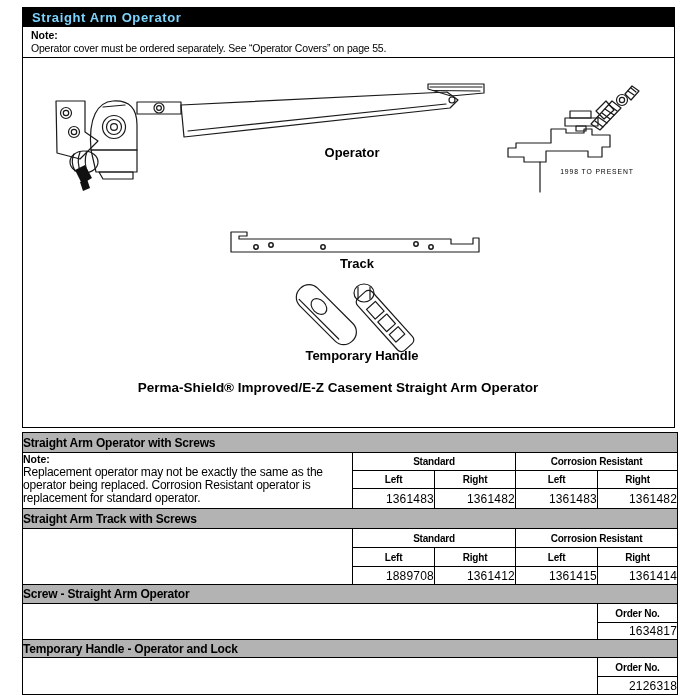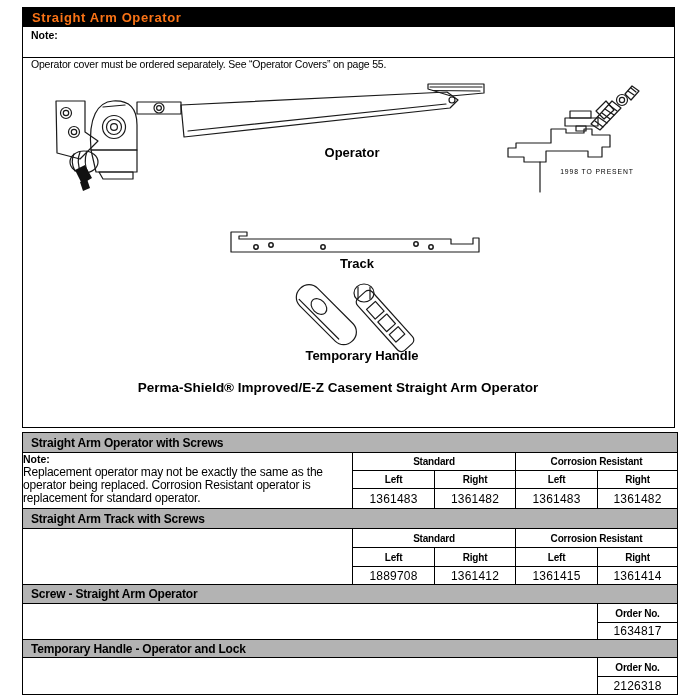--- a/index.html
+++ b/index.html
@@ -7,47 +7,47 @@
     width:700px;height:700px;background:#ffffff;position:relative;
     font-family:"Liberation Sans",sans-serif;color:#000;
     -webkit-font-smoothing:antialiased;
   }
   
   .top-box{
     position:absolute;left:22px;top:7px;width:651px;
     border:1px solid #000;background:#fff;
   }
   .title-bar{
-    height:19px;background:#000;color:#f97316;
+    height:19px;background:#000;color:#7dd3fc;
     font-weight:bold;font-size:13px;line-height:19px;
     padding-left:9px;letter-spacing:0.6px;
   }
   .note-strip{
     height:28px;border-bottom:1px solid #000;
     padding:2px 0 0 8px;
   }
   .note-strip .nlabel{font-weight:bold;font-size:10.5px;line-height:13px;}
-  .note-strip .ntext{font-size:10.5px;line-height:13px;letter-spacing:-0.2px;margin-top:16px;}
+  .note-strip .ntext{font-size:10.5px;line-height:13px;letter-spacing:-0.2px;}
   .drawing{position:relative;height:369px;overflow:hidden;}
   .drawing svg{display:block;}
   .lbl{font-family:"Liberation Sans",sans-serif;font-weight:bold;font-size:13px;fill:#000;}
   .cap{font-family:"Liberation Sans",sans-serif;font-weight:bold;font-size:13.5px;fill:#000;}
   .era{font-family:"Liberation Sans",sans-serif;font-size:6.8px;fill:#000;letter-spacing:0.9px;}
   
   table.parts{
     position:absolute;left:22px;top:432px;width:655px;
     border-collapse:collapse;table-layout:fixed;
   }
   table.parts td{border:1px solid #000;padding:0;overflow:hidden;}
   tr.bar td{
     background:#b3b3b3;font-weight:bold;font-size:12px;
-    padding-left:8px;letter-spacing:-0.2px;
+    letter-spacing:-0.2px;
   }
   td.hdr{font-weight:bold;font-size:10px;text-align:center;letter-spacing:-0.2px;}
-  td.val{font-size:12px;text-align:center;letter-spacing:0.2px;}
+  td.val{font-size:12px;text-align:right;letter-spacing:0.2px;}
   td.notecell{vertical-align:top;padding:3px 8px;}
   td.notecell .nlabel{font-weight:bold;font-size:10.5px;line-height:13px;}
   td.notecell .nline{font-size:12px;line-height:13px;letter-spacing:-0.2px;white-space:nowrap;}
   td.blank{background:#fff;}
 </style>
 </head>
 <body>
 
 <div class="top-box">
   <div class="title-bar">

